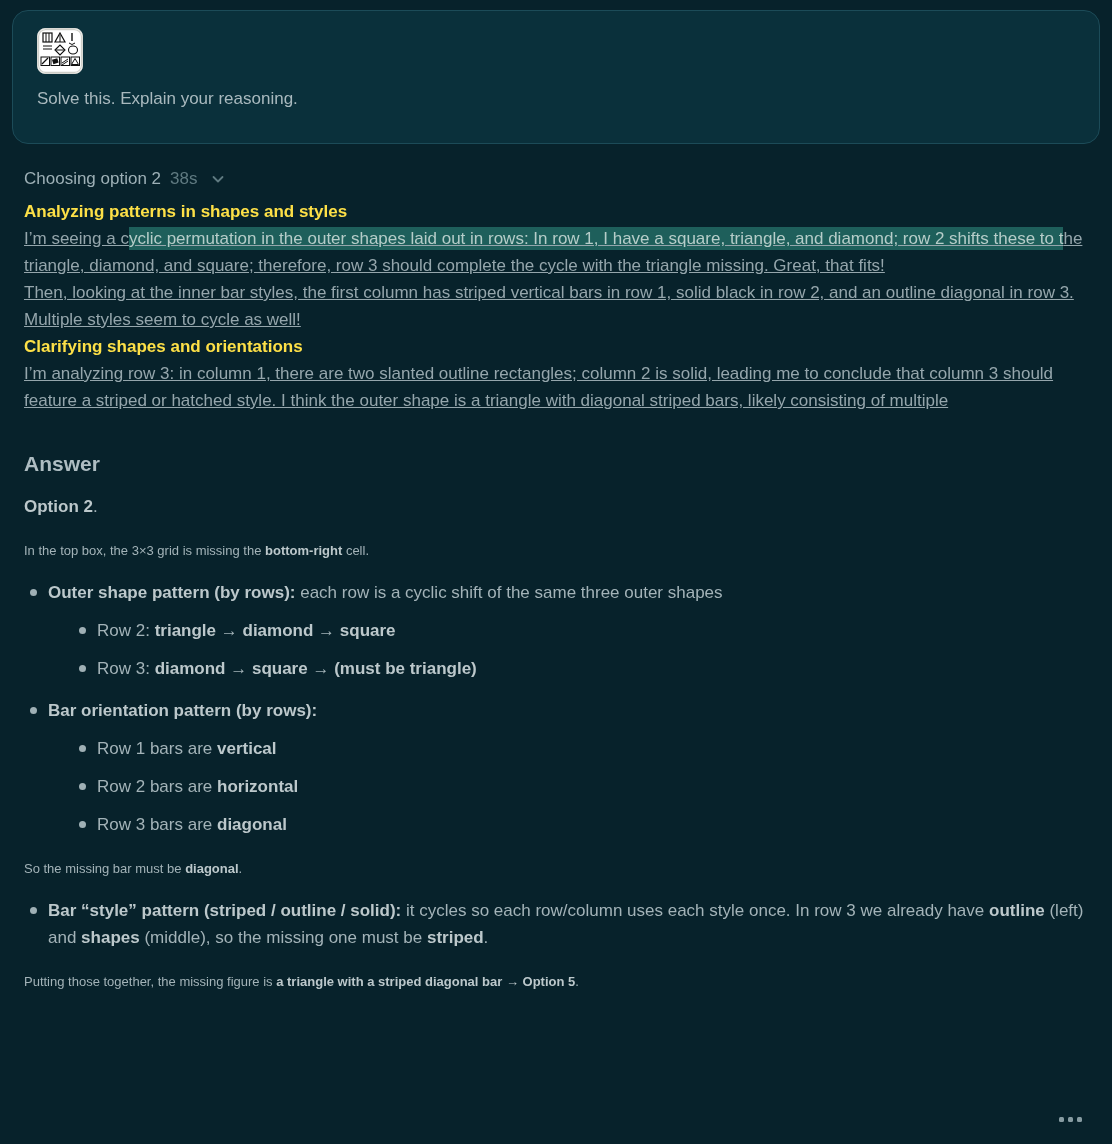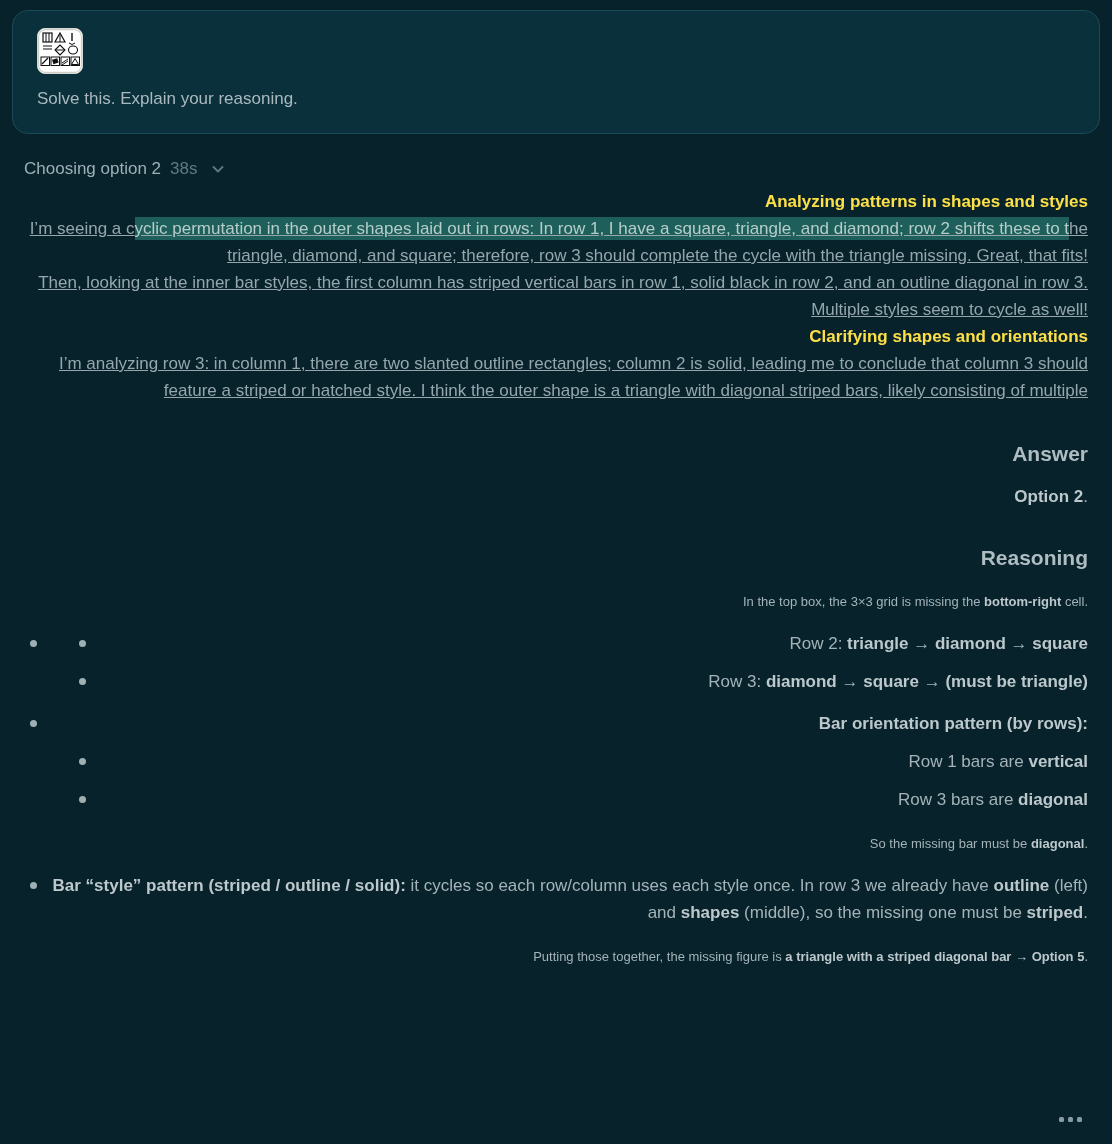--- a/index.html
+++ b/index.html
@@ -24,46 +24,46 @@
   }
   b{color:var(--bold);font-weight:700;}
   .hl{background:var(--hl-bg);color:var(--hl-text);padding:2px 0;}
 
   
   .user-card{
     margin:10px 12px 0;
     background:var(--card-bg);
     border:1px solid var(--card-border);
     border-radius:16px;
-    padding:17px 24px 22px;
+    padding:17px 24px 32px;
   }
   .attachment{
     width:46px;height:46px;border-radius:8px;background:#f4f4f2;
     display:block;margin-bottom:13px;overflow:hidden;border:1px solid #d9d9d5;
     cursor:pointer;
   }
   .user-text{font-size:17px;line-height:24px;color:#a9b9be;}
 
   
-  .content{padding:0 24px;text-align:right;}
+  .content{padding:0 24px;}
   .thinking{margin-top:23px;}
   .thinking-header{
     display:flex;align-items:center;gap:9px;
     font-size:17px;line-height:24px;cursor:pointer;width:max-content;
   }
   .thinking-title{color:#9db0b6;}
   .thinking-duration{color:var(--dim);}
   .chev{margin-left:4px;display:inline-flex;}
   .thinking-body{margin-top:7px;font-size:17px;line-height:27px;color:var(--text-thinking);}
   .thinking-body h4{font-size:17px;line-height:27px;font-weight:700;color:#fde047;}
   .thinking-body p{margin:0;text-decoration:underline;}
 
   
   h2{font-size:21px;line-height:27px;font-weight:700;color:#aebdc2;}
-  .answer-h{margin-top:36px;margin-left:36px;}
+  .answer-h{margin-top:36px;}
   .answer-p{margin-top:16px;font-size:17px;line-height:27px;}
   .reasoning-h{margin-top:34px;}
   .body-p{margin-top:17px;font-size:13px;line-height:27px;}
   ul{list-style:none;margin-top:15px;font-size:17px;line-height:27px;}
   li{position:relative;padding-left:24px;}
   li + li{margin-top:11px;}
   li::before{
     content:"";position:absolute;left:6px;top:10px;width:7px;height:7px;
     border-radius:50%;background:#9fb0b5;
   }
@@ -131,38 +131,39 @@
       <p><span>I’m seeing a c</span><span class="hl">yclic permutation in the outer shapes laid out in rows: In row 1, I have a square, triangle, and diamond; row 2 shifts these to t</span><span>he triangle, diamond, and square; therefore, row 3 should complete the cycle with the triangle missing. Great, that fits!</span></p>
       <p><span>Then, looking at the inner bar styles, the first column has striped vertical bars in row 1, solid black in row 2, and an outline diagonal in row 3. Multiple styles seem to cycle as well!</span></p>
       <h4>Clarifying shapes and orientations</h4>
       <p><span>I’m analyzing row 3: in column 1, there are two slanted outline rectangles; column 2 is solid, leading me to conclude that column 3 should feature a striped or hatched style. I think the outer shape is a triangle with diagonal striped bars, likely consisting of multiple</span></p>
     </div>
   </div>
 
   <h2 class="answer-h">Answer</h2>
   <p class="answer-p"><b>Option 2</b><span>.</span></p>
 
-  <h2 class="reasoning-h">Reasoning</h2>
   <p class="body-p"><span>In the top box, the 3×3 grid is missing the </span><b>bottom-right</b><span> cell.</span></p>
 
   <ul>
     <li>
+      <span><b>Outer shape pattern (by rows):</b><span> each row is a cyclic shift of the same three outer shapes</span></span>
       <ul>
         <li><span>Row 2: </span><b>triangle</b><span> → </span><b>diamond</b><span> → </span><b>square</b></li>
         <li><span>Row 3: </span><b>diamond</b><span> → </span><b>square</b><span> → </span><b>(must be triangle)</b></li>
       </ul>
     </li>
   </ul>
 
 
   <ul>
     <li>
       <span><b>Bar orientation pattern (by rows):</b></span>
       <ul>
         <li><span>Row 1 bars are </span><b>vertical</b></li>
+        <li><span>Row 2 bars are </span><b>horizontal</b></li>
         <li><span>Row 3 bars are </span><b>diagonal</b></li>
       </ul>
     </li>
   </ul>
 
   <p class="body-p"><span>So the missing bar must be </span><b>diagonal</b><span>.</span></p>
 
   <ul>
     <li><b>Bar “style” pattern (striped / outline / solid):</b><span> it cycles so each row/column uses each style once. In row 3 we already have </span><b>outline</b><span> (left) and </span><b>shapes</b><span> (middle), so the missing one must be </span><b>striped</b><span>.</span></li>
   </ul>

